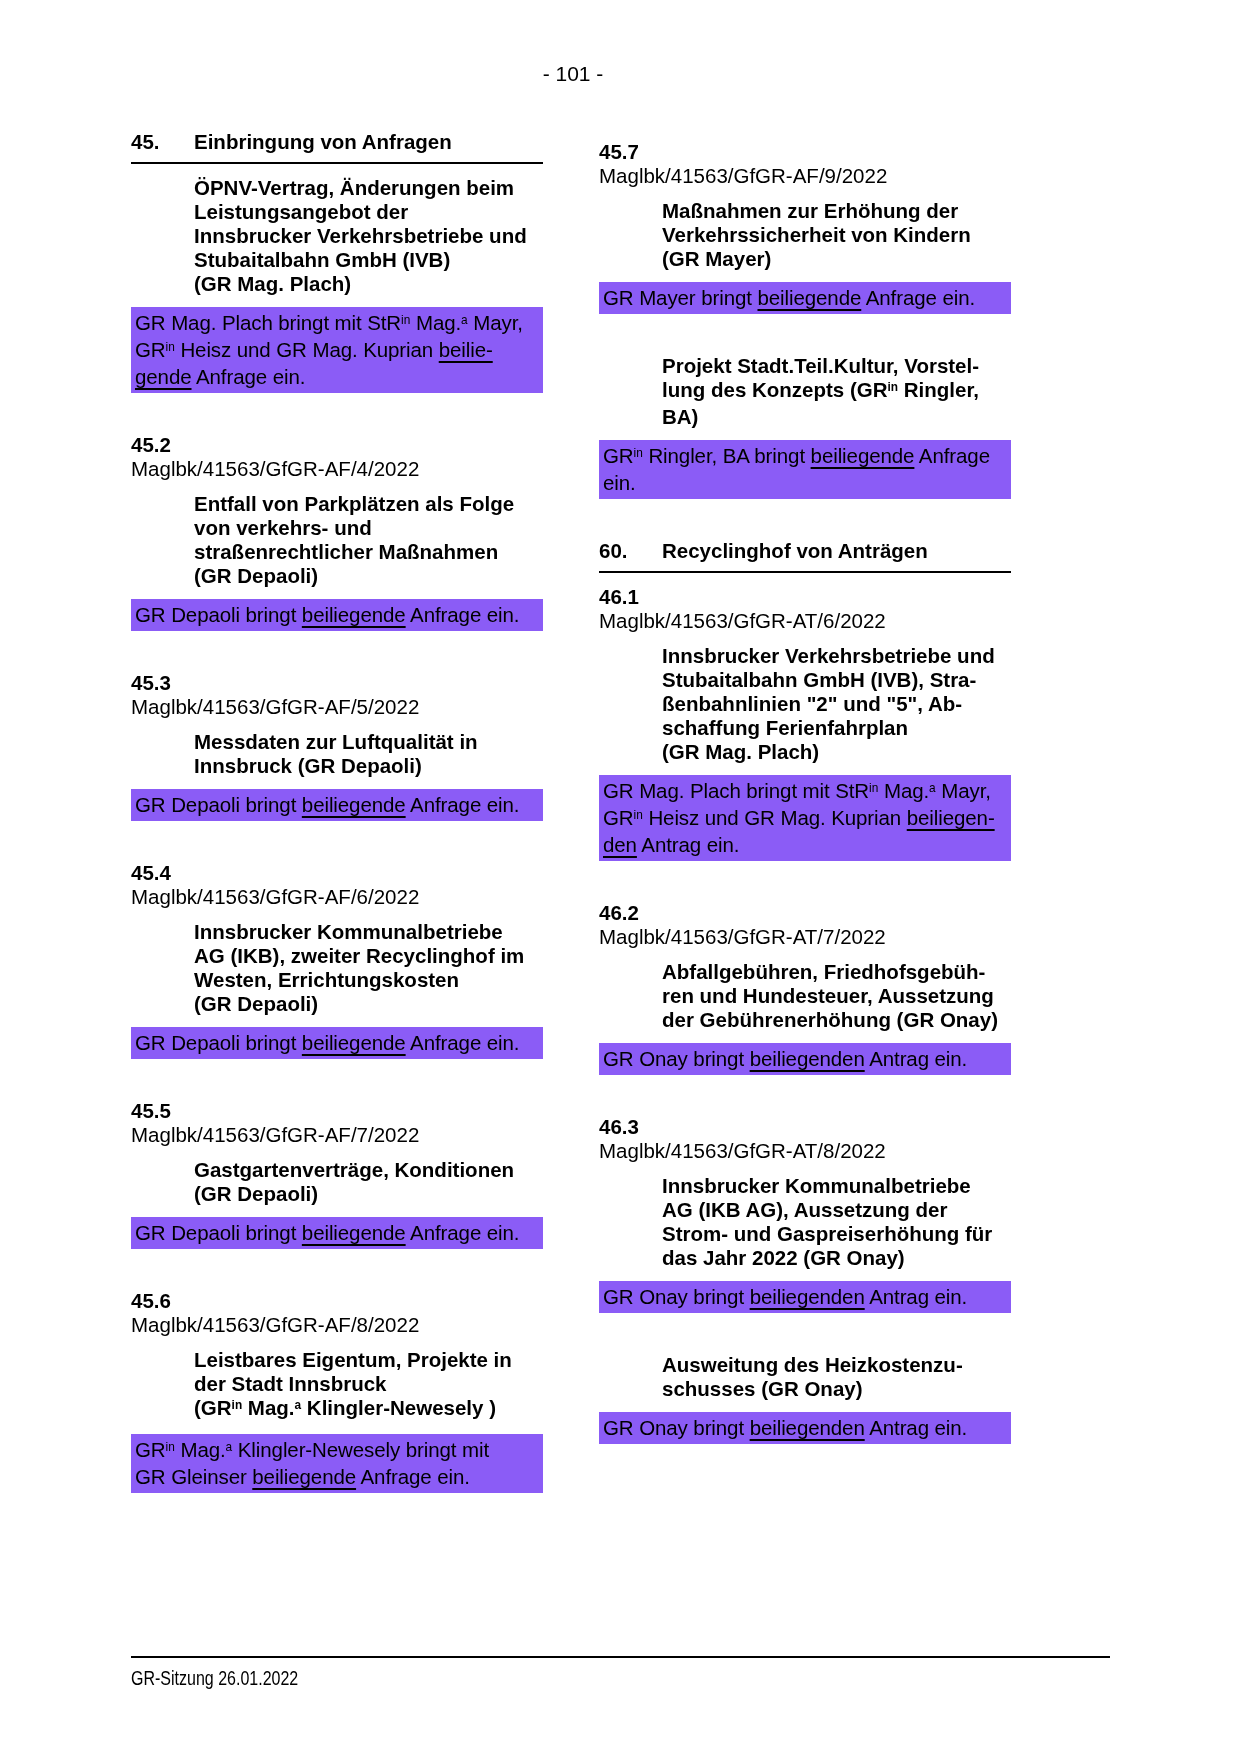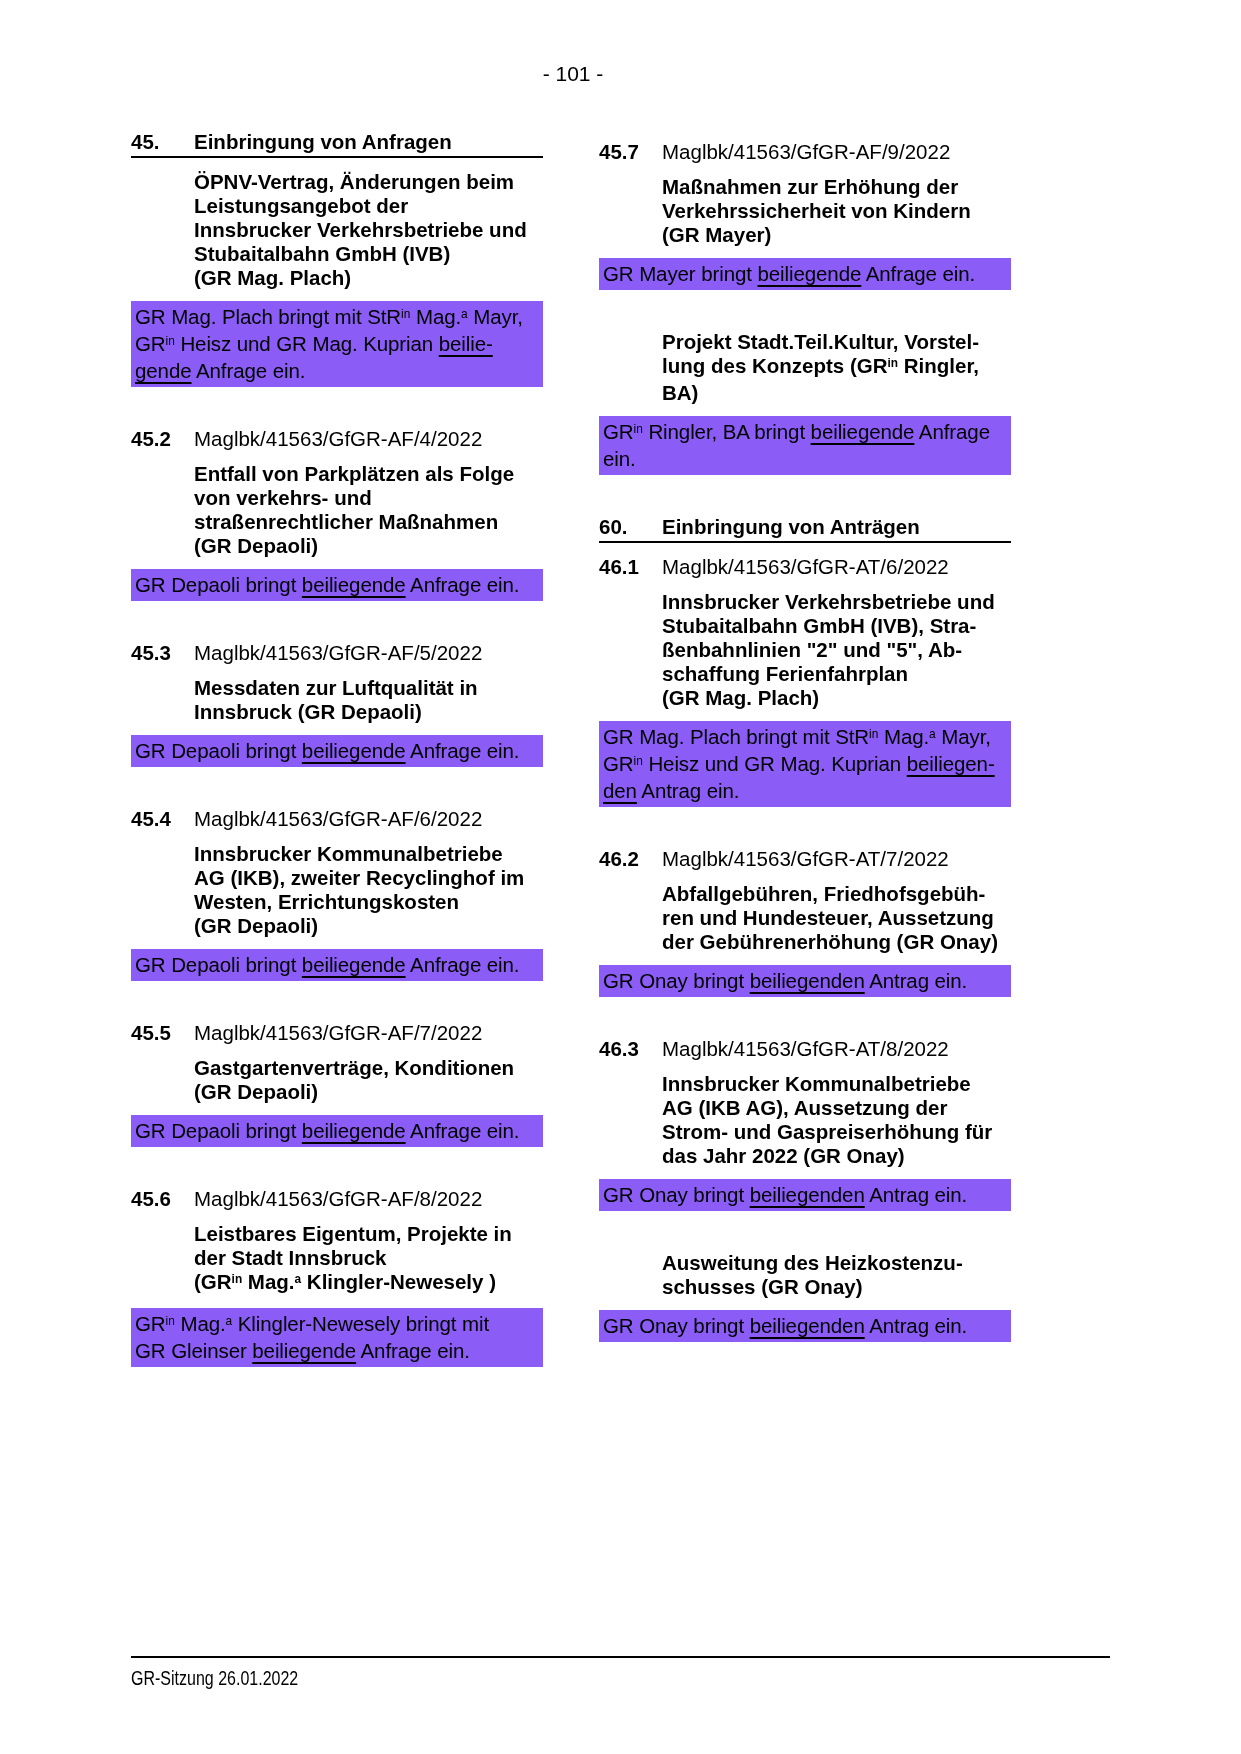--- a/index.html
+++ b/index.html
@@ -20,29 +20,29 @@
     text-align: center; font-size: 21px;
   }
 
   .col { position: absolute; width: 412px; }
   .col-left  { left: 131px; top: 130px; }
   .col-right { left: 599px; top: 140px; }
 
   .heading {
     display: flex;
     font-weight: bold;
-    padding-bottom: 2px;
+    padding-bottom: 8px;
     border-bottom: 2px solid #000;
     margin-bottom: 12px;
   }
   .num { width: 63px; flex-shrink: 0; font-weight: bold; }
   .ref { font-weight: normal; white-space: nowrap; }
 
   .item { margin-bottom: 40px; }
-  .item .row { display: flex; }
+  .item .row { display: flex; flex-direction: column; }
   .title {
     margin-left: 63px;
     margin-top: 11px;
     font-weight: bold;
   }
   .note {
     margin-top: 11px;
     background: #8b5cf6;
     padding: 4px 4px;
     letter-spacing: -0.1px;
@@ -143,21 +143,21 @@
       <div class="note"><span>GR Mayer bringt </span><span class="ul">beiliegende</span><span> Anfrage ein.</span></div>
     </div>
 
     <div class="item">
       <div class="title"><span>Projekt Stadt.Teil.Kultur, Vorstel-</span><br><span>lung des Konzepts (GR</span><span class="sup">in</span><span> Ringler,</span><br><span>BA)</span></div>
       <div class="note"><span>GR</span><span class="sup">in</span><span> Ringler, BA bringt </span><span class="ul">beiliegende</span><span> Anfrage</span><br><span>ein.</span></div>
     </div>
 
     <div class="heading">
       <span class="num">60.</span>
-      <span>Einbringung von Anträgen</span>
+      <span>Recyclinghof von Anträgen</span>
     </div>
 
     <div class="item">
       <div class="row">
         <span class="num">46.1</span>
         <span class="ref">Maglbk/41563/GfGR-AT/6/2022</span>
       </div>
       <div class="title"><span>Innsbrucker Verkehrsbetriebe und</span><br><span>Stubaitalbahn GmbH (IVB), Stra-</span><br><span>ßenbahnlinien "2" und "5", Ab-</span><br><span>schaffung Ferienfahrplan</span><br><span>(GR Mag. Plach)</span></div>
       <div class="note"><span>GR Mag. Plach bringt mit StR</span><span class="sup">in</span><span> Mag.</span><span class="sup">a</span><span> Mayr,</span><br><span>GR</span><span class="sup">in</span><span> Heisz und GR Mag. Kuprian </span><span class="ul">beiliegen-</span><br><span class="ul">den</span><span> Antrag ein.</span></div>
     </div>

